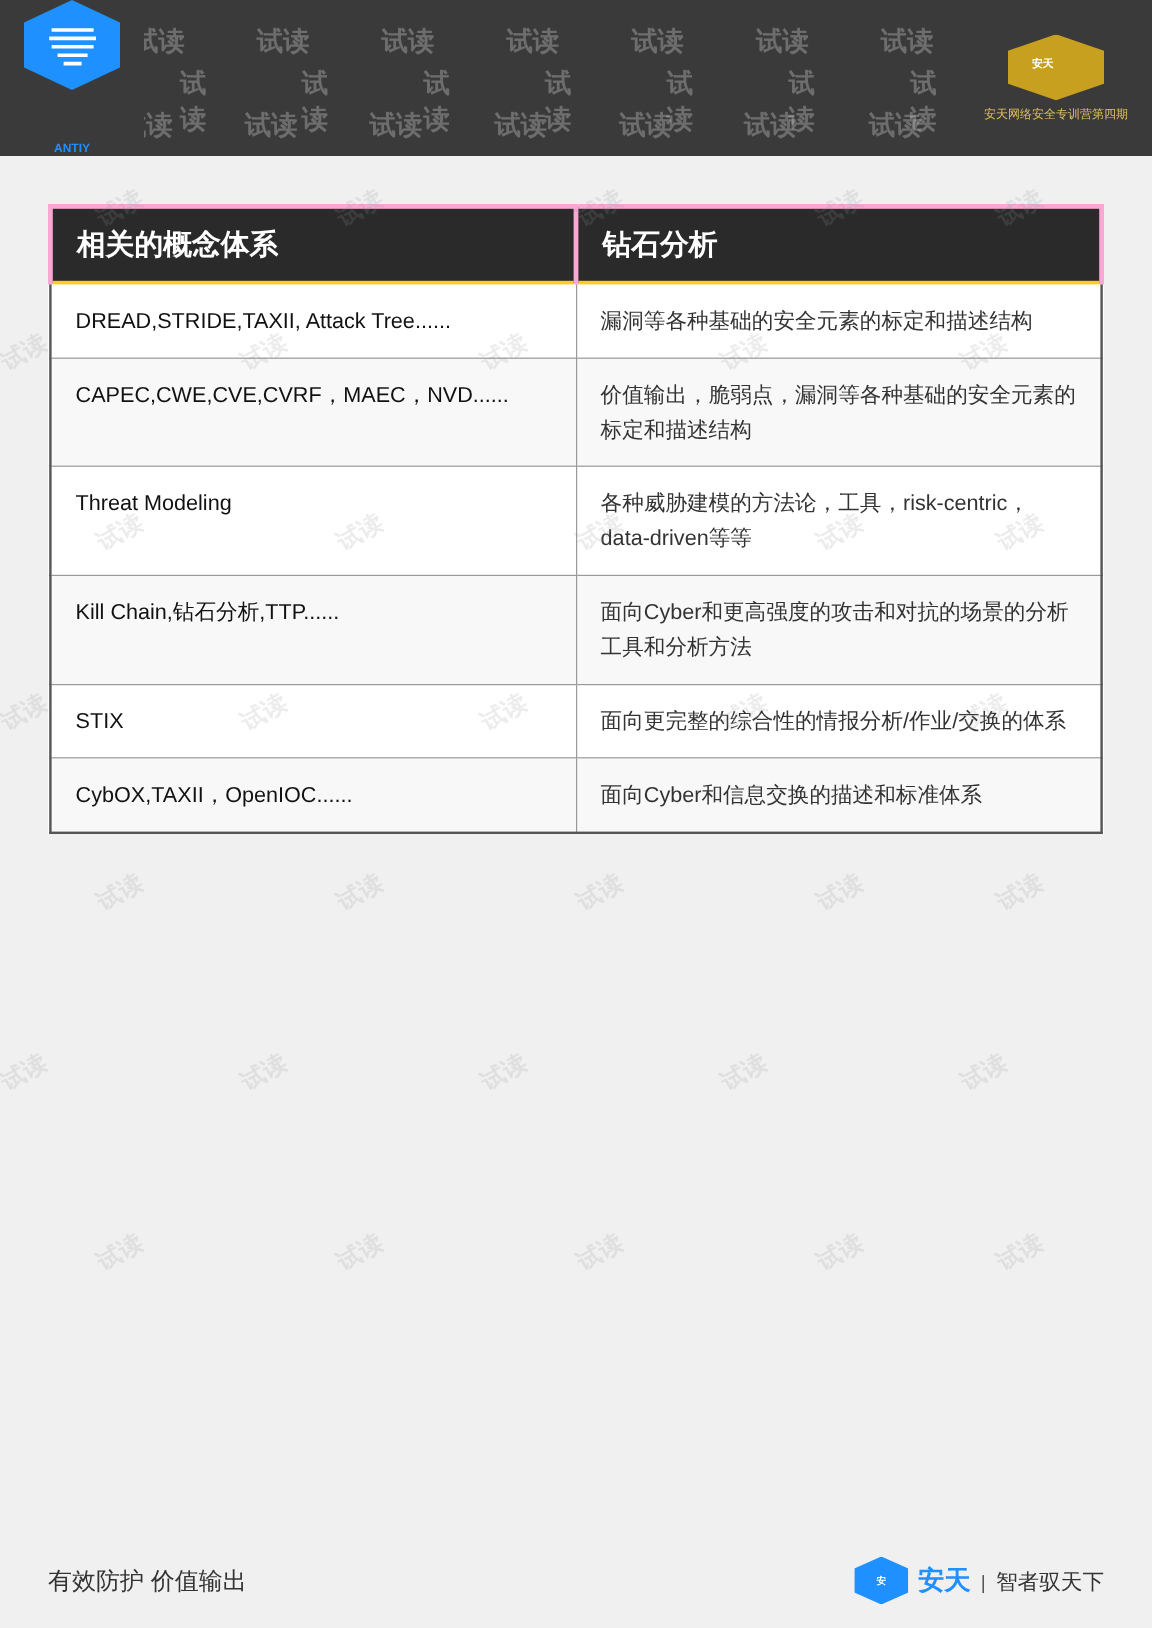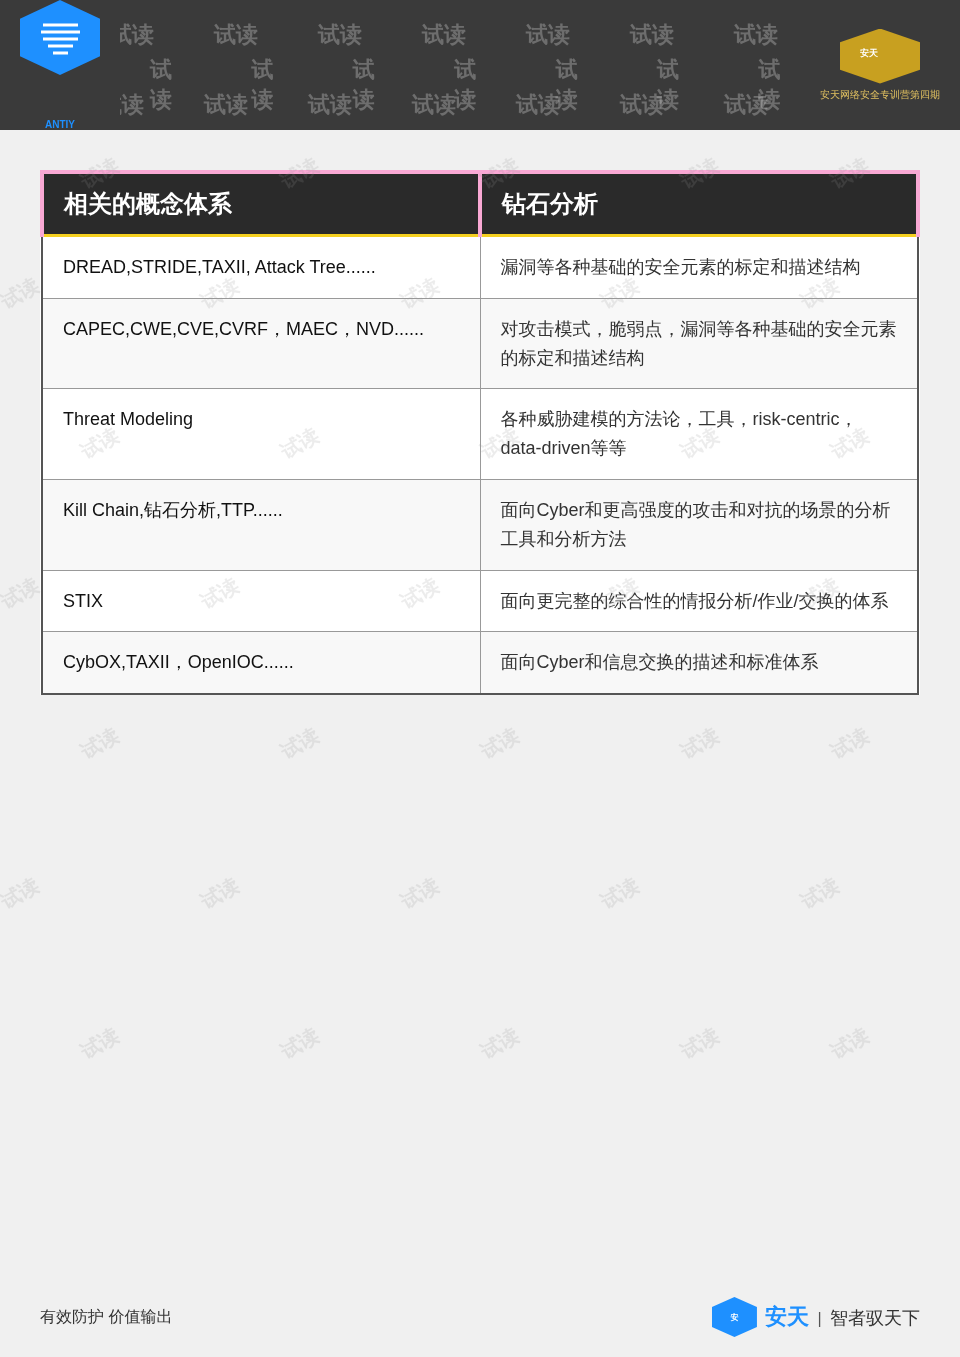--- a/index.html
+++ b/index.html
@@ -197,21 +197,21 @@
       right: 0;
       height: 80px;
       background: #f0f0f0;
       display: flex;
       align-items: center;
       justify-content: space-between;
       padding: 0 40px;
     }
 
     .footer-text {
-      font-size: 16px;
+      font-size: 20px;
       color: #333;
       font-weight: 500;
     }
 
     .footer-brand {
       display: flex;
       align-items: center;
       gap: 8px;
     }
 
@@ -332,21 +332,21 @@
         <th class="right-header">钻石分析</th>
       </tr>
     </thead>
     <tbody id="table-body">
         <tr>
           <td class="left-col">DREAD,STRIDE,TAXII, Attack Tree......</td>
           <td class="right-col">漏洞等各种基础的安全元素的标定和描述结构</td>
         </tr>
         <tr>
           <td class="left-col">CAPEC,CWE,CVE,CVRF，MAEC，NVD......</td>
-          <td class="right-col">对攻击模式，脆弱点，漏洞等各种基础的安全元素的标定和描述结构</td>
+          <td class="right-col">价值输出，脆弱点，漏洞等各种基础的安全元素的标定和描述结构</td>
         </tr>
         <tr>
           <td class="left-col">Threat Modeling</td>
           <td class="right-col">各种威胁建模的方法论，工具，risk-centric，data-driven等等</td>
         </tr>
         <tr>
           <td class="left-col">Kill Chain,钻石分析,TTP......</td>
           <td class="right-col">面向Cyber和更高强度的攻击和对抗的场景的分析工具和分析方法</td>
         </tr>
         <tr>

